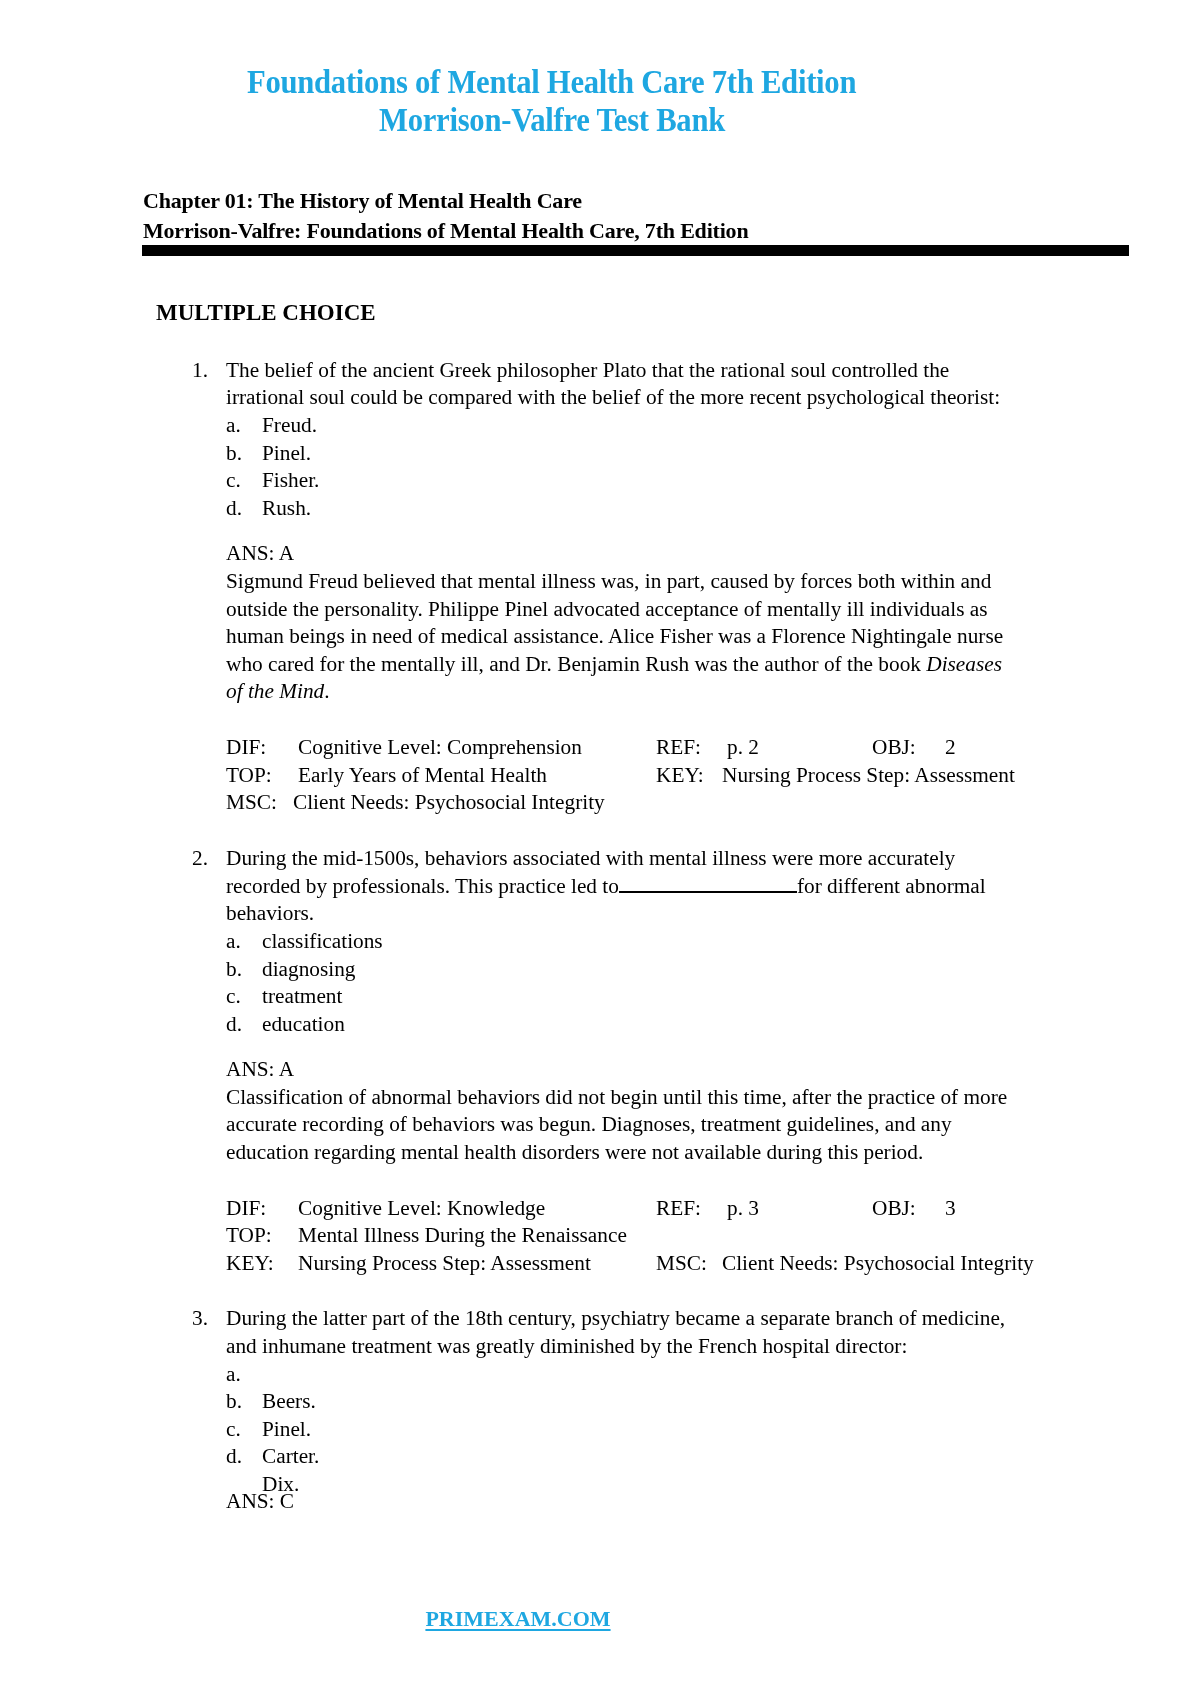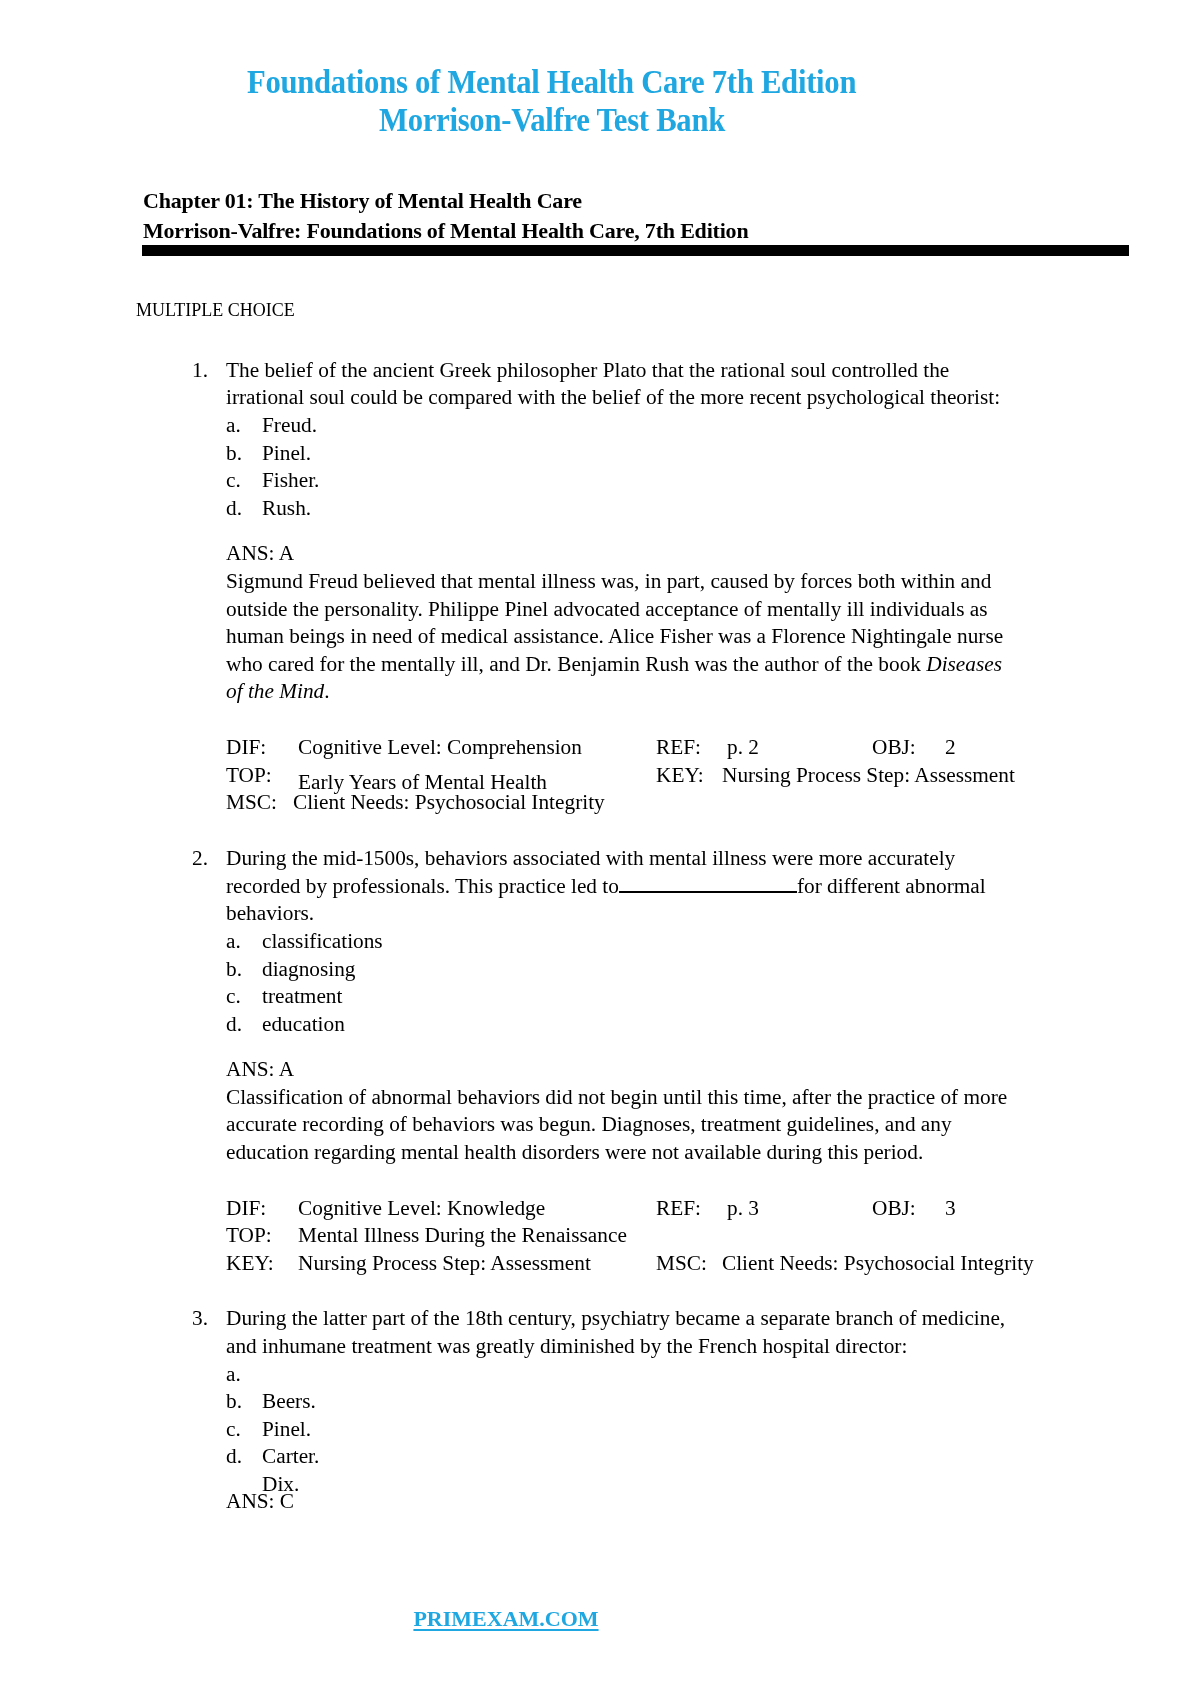--- a/index.html
+++ b/index.html
@@ -12,30 +12,30 @@
   .title {
     left: 0; width: 1104px; text-align: center;
     font-weight: bold; font-size: 33px; color: #1ea7e1;
     text-decoration: underline; text-decoration-thickness: 3px; text-underline-offset: 4px;
     letter-spacing: -0.3px;
     font-family: "Liberation Serif", serif;
   }
   .title span { display: inline-block; transform: scaleX(0.93); transform-origin: center; }
   .chap { left: 143px; font-weight: bold; font-size: 22px; letter-spacing: -0.2px; }
   .rule { left: 142px; top: 245px; width: 987px; height: 11px; background: #000; }
-  .section { left: 136px; top: 300px; font-weight: normal; font-size: 18px; }
+  .section { left: 156px; top: 300px; font-weight: bold; font-size: 23px; }
   .q { font-size: 21.3px; line-height: 27.6px; }
   .num { left: 192px; }
   .text { left: 226px; }
   .optl { left: 226px; }
   .optt { left: 262px; }
   .blank { display: inline-block; width: 178px; border-bottom: 2px solid #000; height: 18px; vertical-align: baseline; }
   i { font-style: italic; }
   .footer {
-    left: 0; width: 1012px; text-align: center; top: 1606px;
+    left: 12px; width: 1012px; text-align: center; top: 1606px;
     font-weight: bold; font-size: 22px; color: #1ea7e1;
     text-decoration: underline; text-decoration-thickness: 2px; text-underline-offset: 3px;
   }
 </style>
 </head>
 <body>
 
 <div class="abs title" style="top:64px;"><span>Foundations of Mental Health Care 7th Edition</span></div>
 <div class="abs title" style="top:102px;"><span>Morrison-Valfre Test Bank</span></div>
 
@@ -65,21 +65,21 @@
   <div class="abs q text" style="top:651px;"><span>who cared for the mentally ill, and Dr. Benjamin Rush was the author of the book </span><i>Diseases</i></div>
   <div class="abs q text" style="top:678px;"><i>of the Mind</i><span>.</span></div>
 
   <div class="abs q" style="top:734px; left:226px;">DIF:</div>
   <div class="abs q" style="top:734px; left:298px;">Cognitive Level: Comprehension</div>
   <div class="abs q" style="top:734px; left:656px;">REF:</div>
   <div class="abs q" style="top:734px; left:727px;">p. 2</div>
   <div class="abs q" style="top:734px; left:872px;">OBJ:</div>
   <div class="abs q" style="top:734px; left:945px;">2</div>
   <div class="abs q" style="top:762px; left:226px;">TOP:</div>
-  <div class="abs q" style="top:762px; left:298px;margin-top:7px;">Early Years of Mental Health</div>
+  <div class="abs q" style="top:762px; left:298px;">Early Years of Mental Health</div>
   <div class="abs q" style="top:762px; left:656px;">KEY:</div>
   <div class="abs q" style="top:762px; left:722px;">Nursing Process Step: Assessment</div>
   <div class="abs q" style="top:789px; left:226px;">MSC:</div>
   <div class="abs q" style="top:789px; left:293px;">Client Needs: Psychosocial Integrity</div>
 </div>
 
 <div>
   <div class="abs q num" style="top:845px;">2.</div>
   <div class="abs q text" style="top:845px;">During the mid-1500s, behaviors associated with mental illness were more accurately</div>
   <div class="abs q text" style="top:873px;"><span>recorded by professionals. This practice led to</span><span class="blank"></span><span>for different abnormal</span></div>

